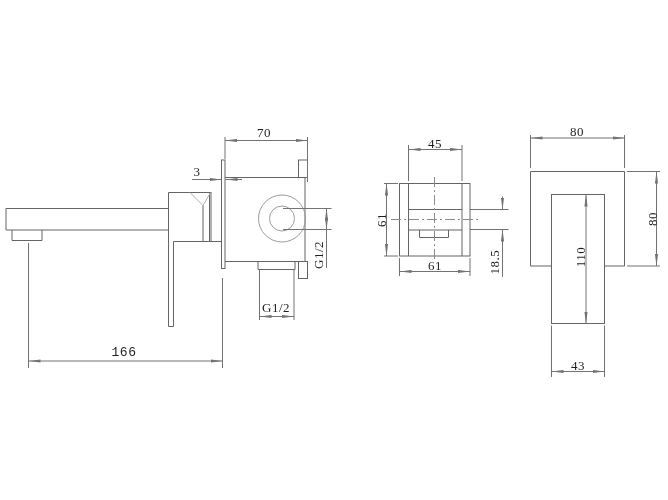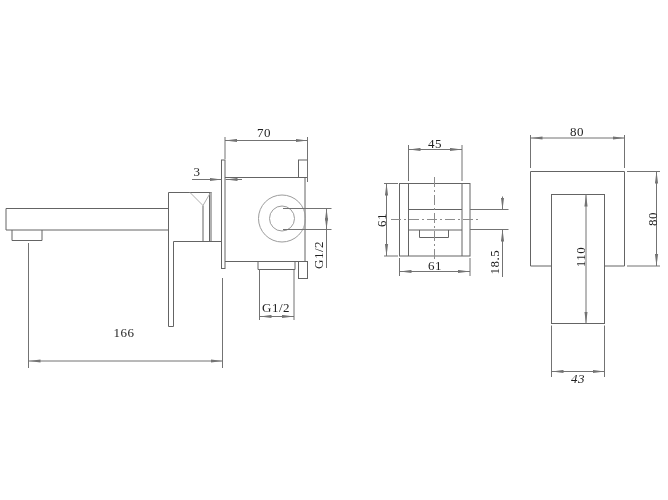--- a/index.html
+++ b/index.html
@@ -104,24 +104,24 @@
 
       <path class="dim" d="M551.5,325.5 V377 M604.5,325.5 V377"></path>
       <line class="dim" x1="551.5" y1="371.5" x2="604.5" y2="371.5" marker-start="url(#aS)" marker-end="url(#aE)"></line>
     </g>
   </svg>
 
   <span class="dim-label" style="left:264px; top:132px;">70</span>
   <span class="dim-label" style="left:197px; top:170.5px;">3</span>
   <span class="dim-label vert" style="left:318px; top:254.5px;">G1/2</span>
   <span class="dim-label" style="left:276px; top:307px;">G1/2</span>
-  <span class="dim-label" style="left:124px; top:332px;">166</span>
+  <span class="dim-label" style="left:124px; top:352px;font-family:Liberation Mono, monospace;">166</span>
 
   <span class="dim-label" style="left:435px; top:143px;text-align:right;">45</span>
   <span class="dim-label vert" style="left:380.5px; top:219.5px;">61</span>
   <span class="dim-label" style="left:435px; top:264.5px;">61</span>
   <span class="dim-label vert" style="left:494px; top:262px;">18.5</span>
 
   <span class="dim-label" style="left:577px; top:130.5px;">80</span>
   <span class="dim-label vert" style="left:652px; top:219px;">80</span>
   <span class="dim-label vert" style="left:579.5px; top:257px;">110</span>
-  <span class="dim-label" style="left:578px; top:378px;font-style:italic;">43</span>
+  <span class="dim-label" style="left:578px; top:365px;">43</span>
 </div>
 
 </body></html>

